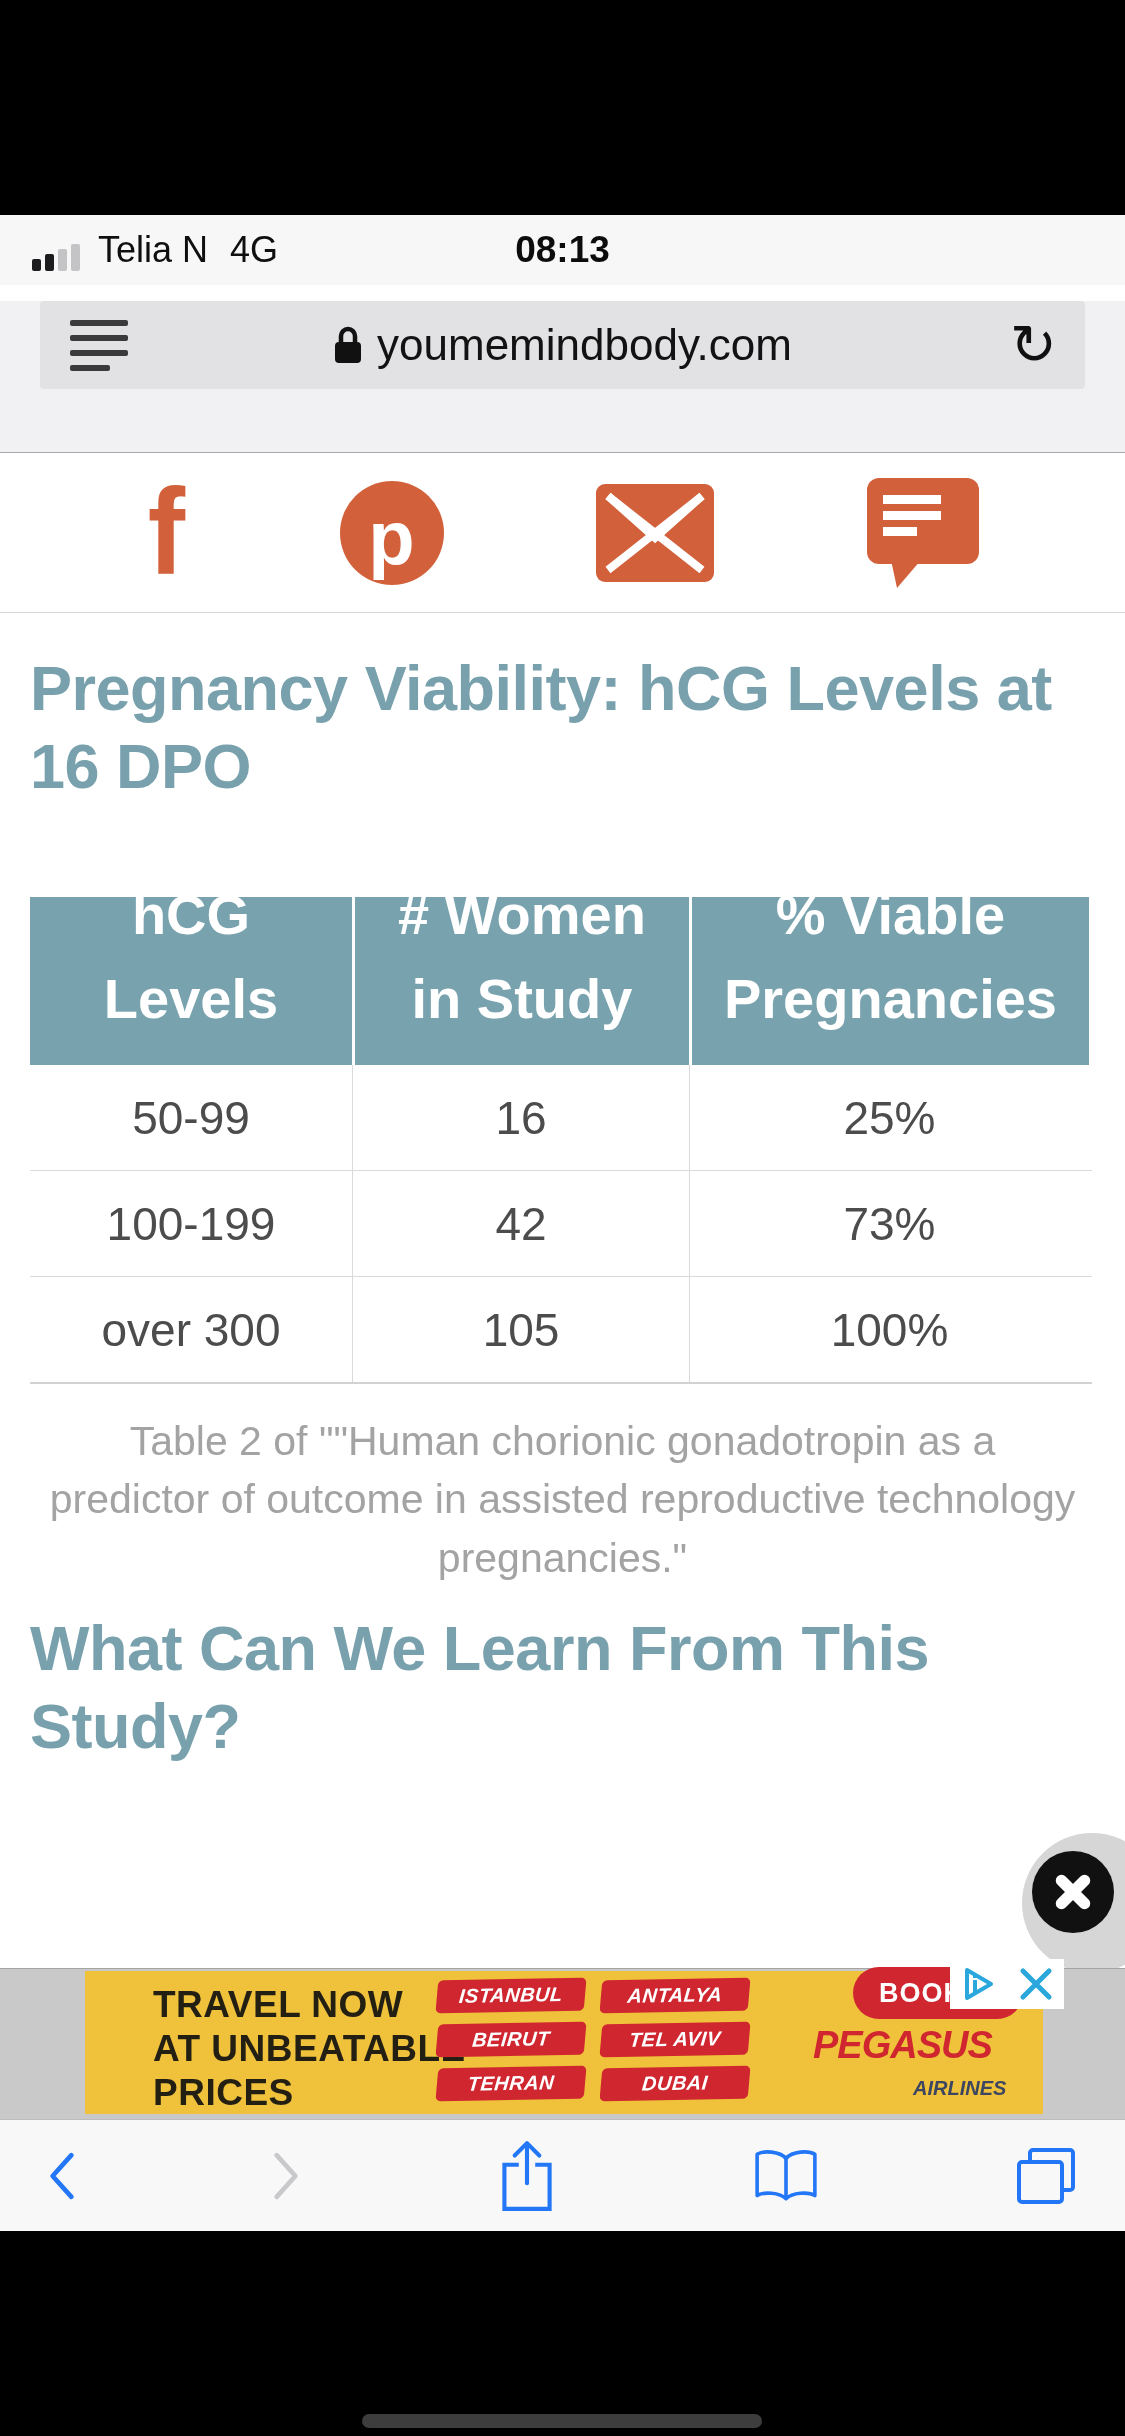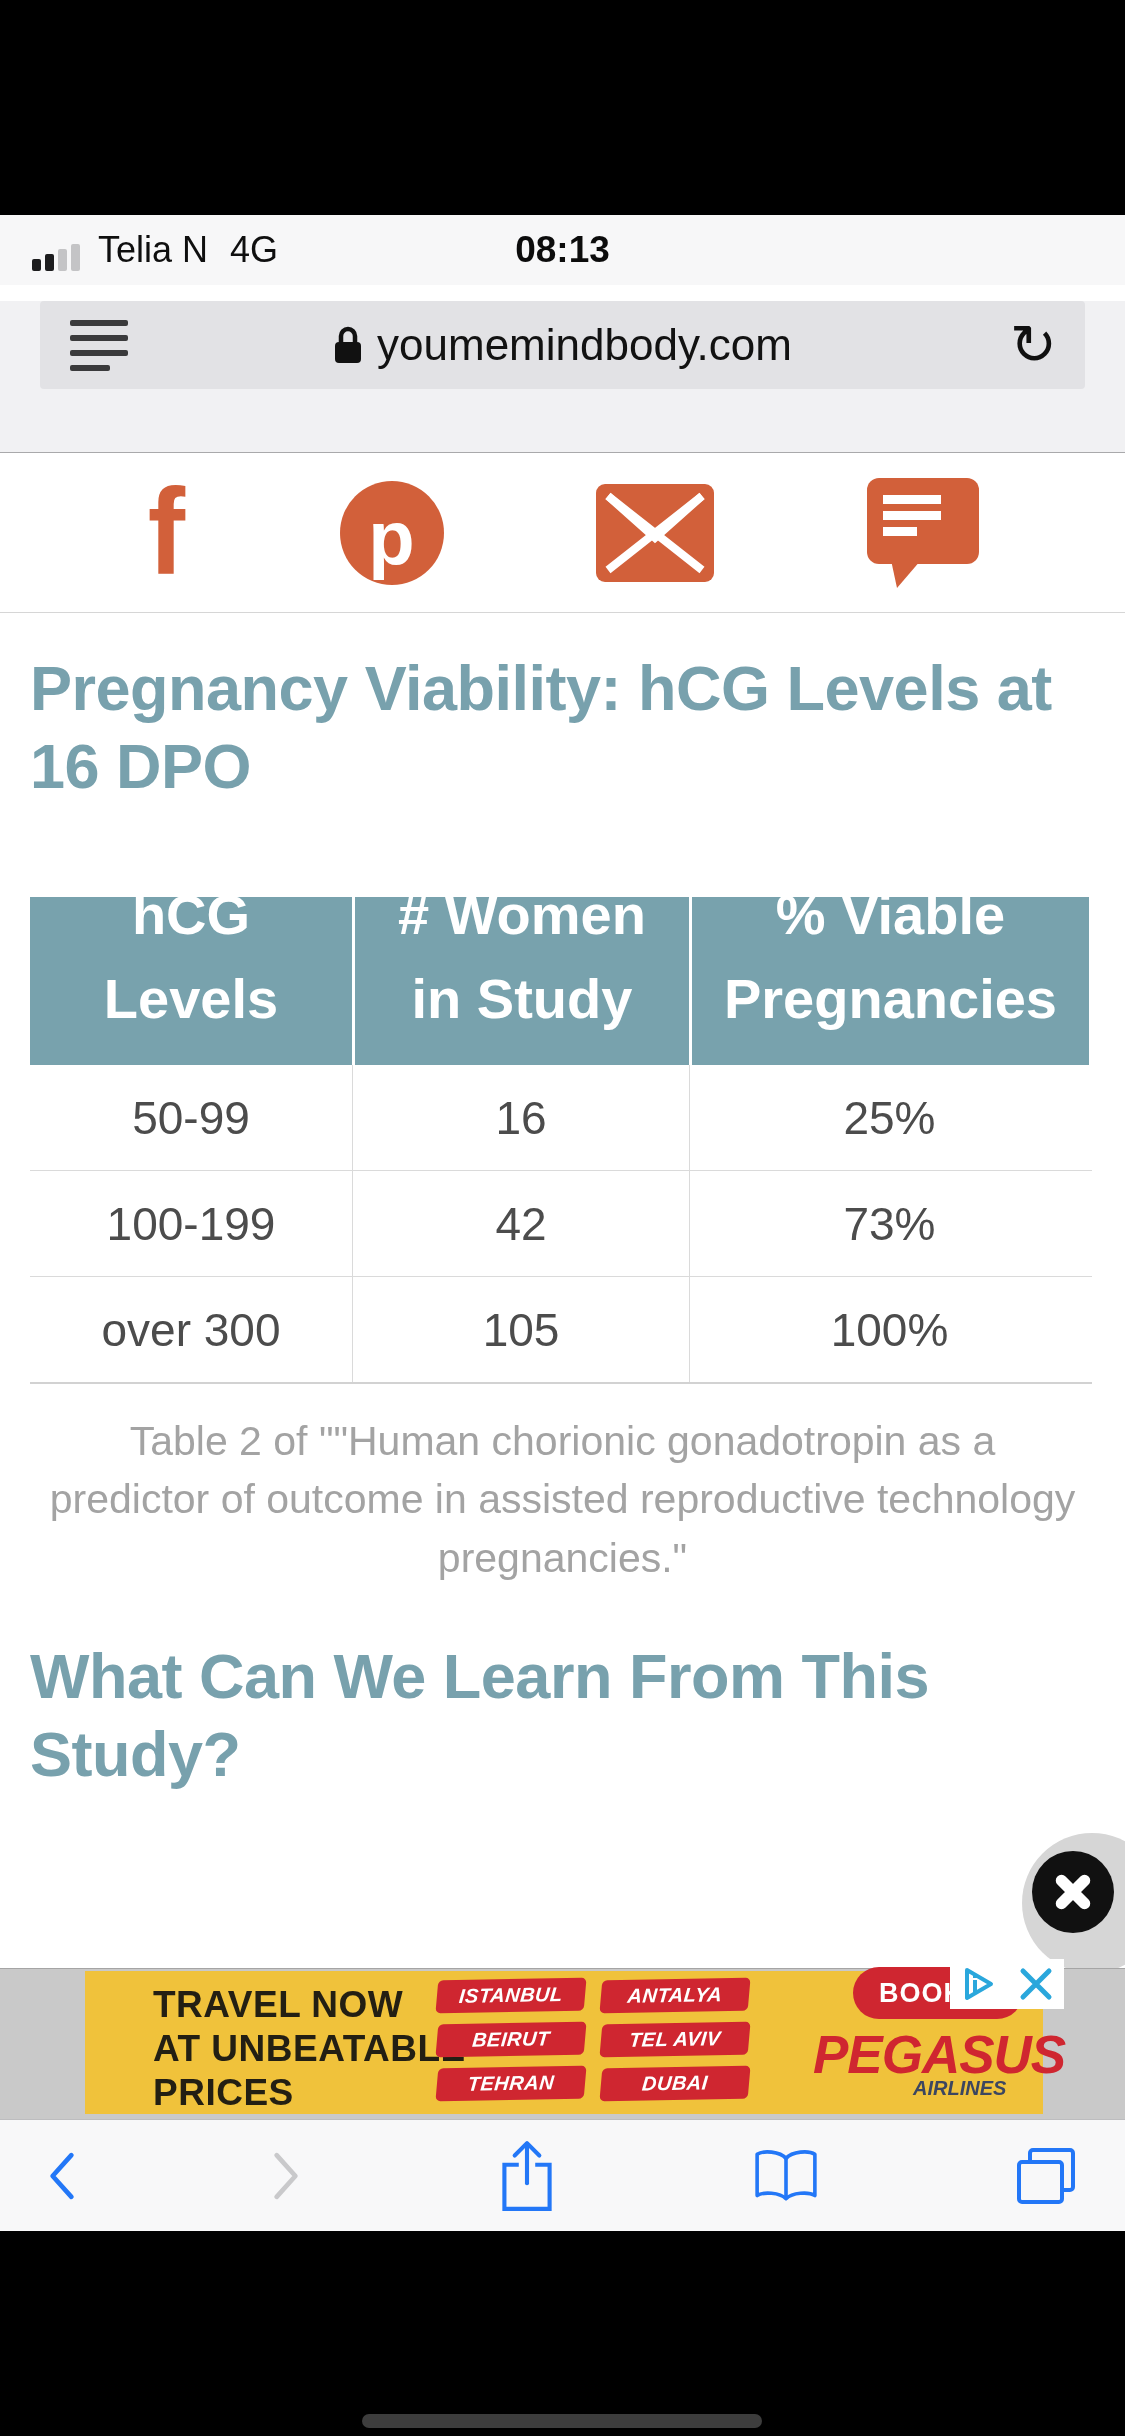--- a/index.html
+++ b/index.html
@@ -45,21 +45,21 @@
   .sharerow{height:160px;background:#fff;border-bottom:1px solid #d6d6d6;box-sizing:border-box;
             display:flex;align-items:center;justify-content:space-around;padding:0 70px;}
   .fb-f{font-size:122px;font-weight:700;color:#d2603a;line-height:0.8;transform:scaleX(.92);}
   .pin{width:104px;height:104px;border-radius:50%;background:#d2603a;display:flex;align-items:center;justify-content:center;}
   .pin span{color:#fff;font-size:76px;font-weight:700;line-height:1;padding-top:10px;}
 
   
   .content{height:1355px;background:#fff;box-sizing:border-box;overflow:hidden;position:relative;}
   h1.title,h2.subhead{margin:0 30px;color:#78a1ad;font-size:63px;font-weight:700;line-height:1.24;letter-spacing:-0.5px;}
   h1.title{padding-top:36px;}
-  h2.subhead{margin-top:50px;max-width:1030px;}
+  h2.subhead{margin-top:22px;max-width:1030px;}
 
   .tbl{margin:92px 30px 0;width:1062px;}
   .t-head{display:flex;gap:3px;background:#fff;}
   .t-head .hc{background:#78a2ad;color:#fff;font-weight:700;font-size:56px;line-height:1.5;
               display:flex;align-items:flex-end;justify-content:center;text-align:center;
               height:168px;box-sizing:border-box;padding:1px 30px 24px;}
   .c1{width:322px;}.c2{width:337px;}.c3{width:400px;}
   .t-row{display:flex;height:105px;}
   .t-row + .t-row{border-top:1px solid #dadada;}
   .t-row:last-child{border-bottom:2px solid #d2d2d2;}
@@ -82,21 +82,21 @@
   .promo{position:absolute;left:68px;top:12px;font-size:37px;font-weight:800;line-height:44px;
          color:#231f13;letter-spacing:.5px;}
   .cities{position:absolute;left:352px;top:8px;display:grid;grid-template-columns:148px 148px;
           grid-column-gap:16px;grid-row-gap:11px;}
   .chip{height:33px;background:#cf2630;color:#fff;font-size:20px;font-weight:700;font-style:italic;
         display:flex;align-items:center;justify-content:center;border-radius:5px;
         transform:skewX(-6deg) rotate(-1deg);letter-spacing:.5px;}
   .bookbtn{position:absolute;left:768px;top:-4px;width:170px;height:52px;background:#cf2630;border-radius:27px;
            color:#fff;font-weight:700;font-size:27px;letter-spacing:1px;display:flex;align-items:center;
            padding-left:26px;box-sizing:border-box;}
-  .pegasus{position:absolute;left:728px;top:53px;font-size:53px;font-weight:900;font-style:italic;
+  .pegasus{position:absolute;left:728px;top:53px;font-size:38px;font-weight:900;font-style:italic;
            color:#cf2630;letter-spacing:-1px;}
   .airlines{position:absolute;left:828px;top:106px;font-size:20px;font-weight:700;font-style:italic;color:#3c4660;}
   .adchoices{position:absolute;left:865px;top:-12px;display:flex;}
   .adchoices .box{width:57px;height:50px;background:#fff;display:flex;align-items:center;justify-content:center;}
 
   
   .toolbar{height:112px;background:#f8f8f9;border-top:1px solid #bdbdbf;box-sizing:border-box;
            display:flex;align-items:center;justify-content:space-between;padding:0 48px;}
 
   

